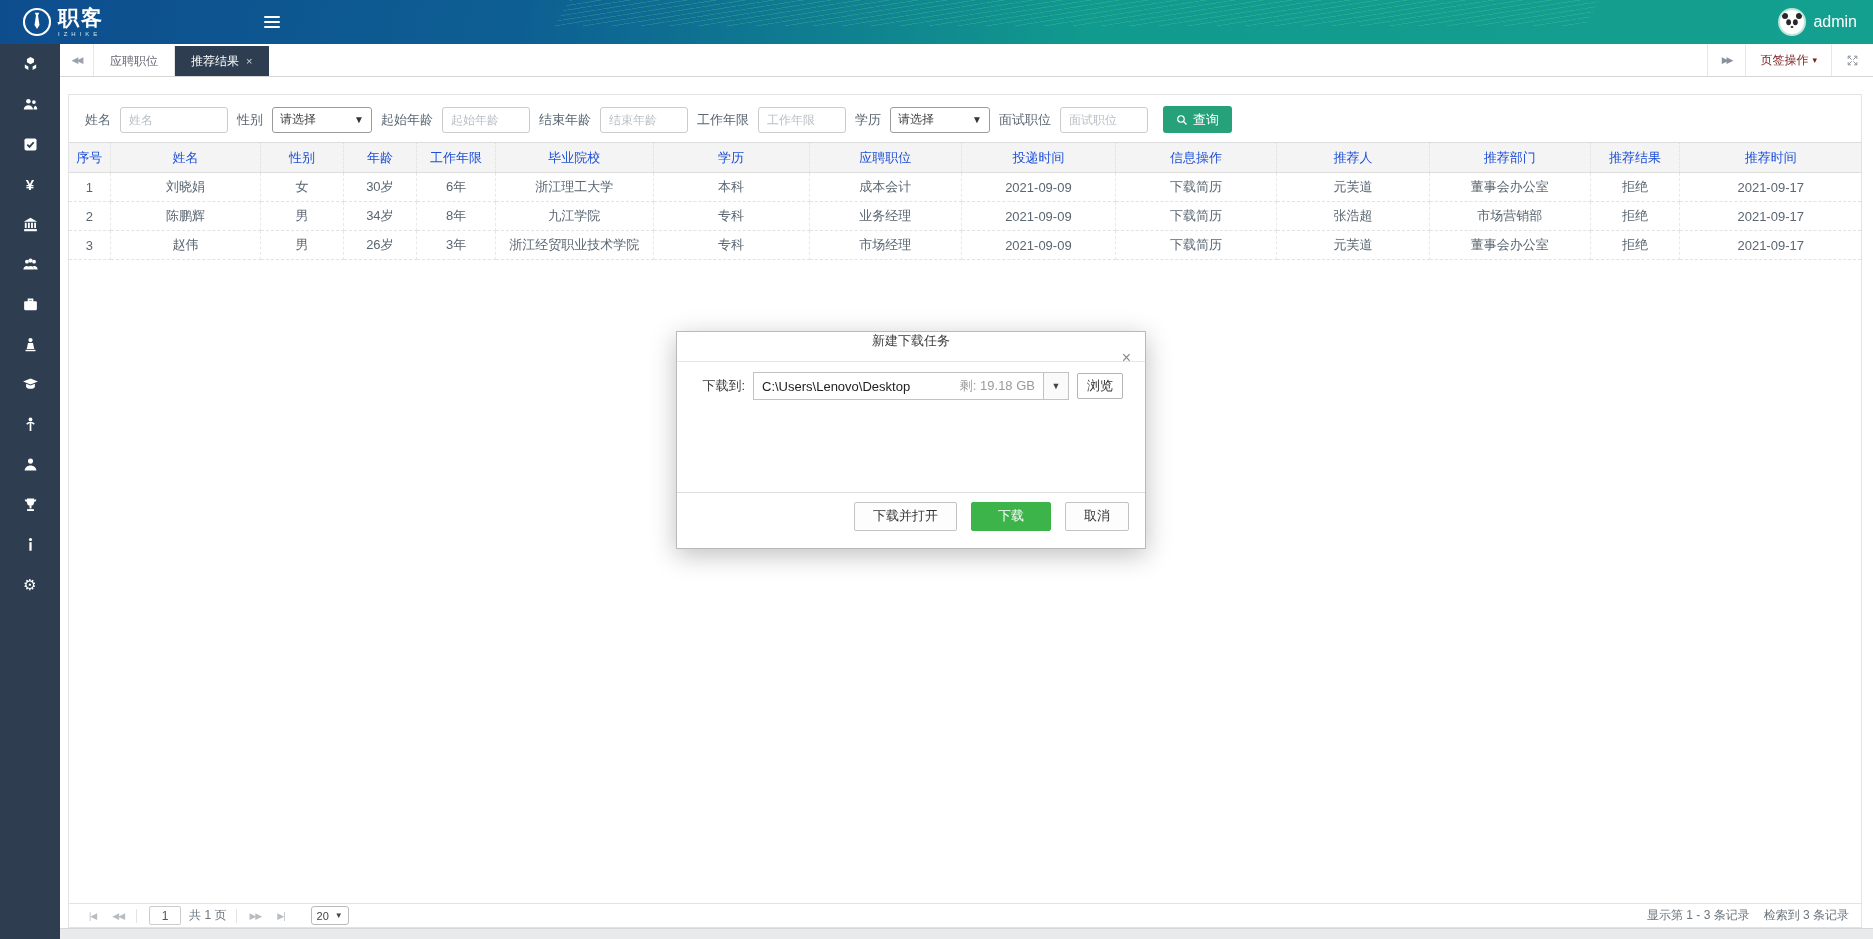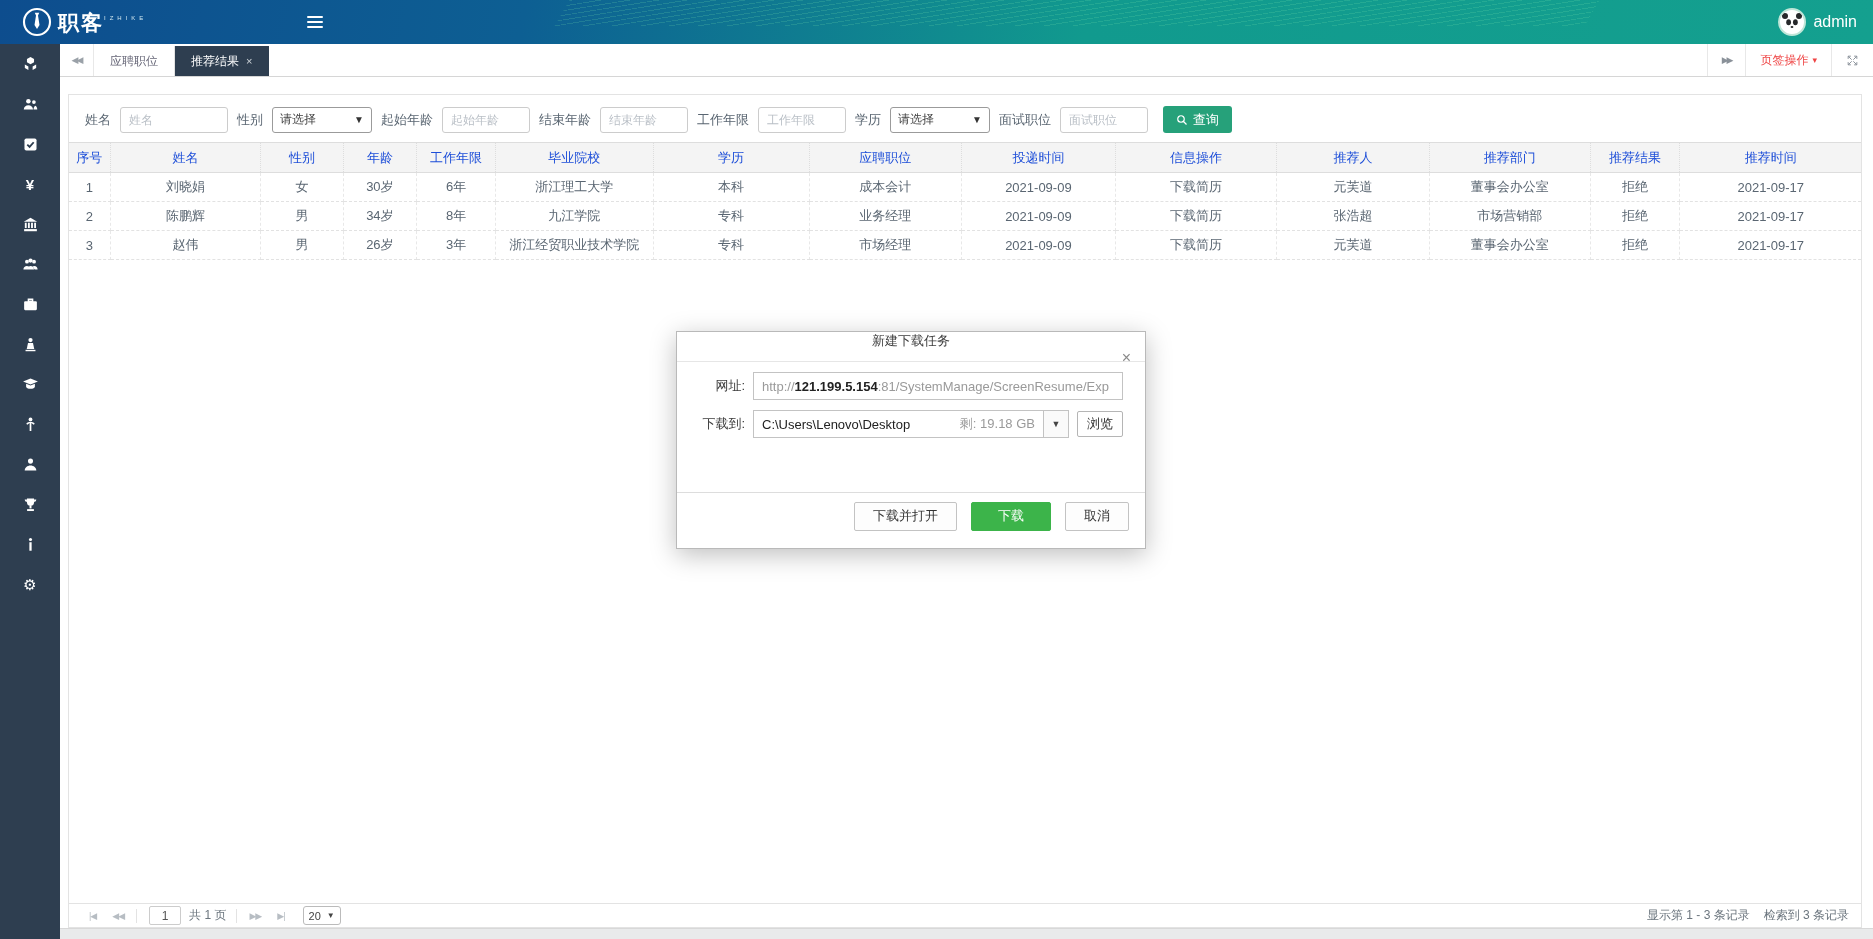--- a/index.html
+++ b/index.html
@@ -10,21 +10,21 @@
   html,body{width:1873px; height:939px; overflow:hidden;}
   body{font-family:"Liberation Sans","DejaVu Sans",sans-serif; font-size:13px; color:#5a6672; background:#fff; position:relative;}
 
   
   .header{position:absolute; left:0; top:0; width:1873px; height:44px;
     background:linear-gradient(100deg, var(--header-left) 0%, #0d5f93 28%, #119a8e 58%, var(--header-right) 100%); display:flex; align-items:center;}
   .header:before{content:""; position:absolute; left:30%; top:0; width:55%; height:60%;
     background:repeating-linear-gradient(170deg, rgba(120,230,170,.18) 0 1px, transparent 1px 5px); transform:skewX(-30deg); pointer-events:none;}
   .logo{display:flex; align-items:center; margin-left:22px; gap:6px;}
   .logo-circle{width:30px; height:30px;}
-  .logo-txt{display:flex; flex-direction:row; line-height:1;}
+  .logo-txt{display:flex; flex-direction:column; line-height:1;}
   .logo-cn{color:#fff; font-size:21px; font-weight:bold; letter-spacing:2px;}
   .logo-en{color:#cfe6ef; font-size:6px; letter-spacing:4px; margin-top:3px;}
   .burger{margin-left:160px; width:16px; cursor:pointer;}
   .burger i{display:block; height:2px; background:#fff; margin:3px 0; border-radius:1px;}
   .header-right{position:absolute; right:16px; top:0; height:44px; display:flex; align-items:center; gap:7px;}
   .avatar{width:28px; height:28px; border-radius:50%; background:#fff; border:2px solid #bfe6d8; overflow:hidden;}
   .admin-name{color:#fff; font-size:16px;}
 
   
   .sidebar{position:absolute; left:0; top:44px; width:60px; height:895px; background:var(--sidebar-bg);}
@@ -33,21 +33,21 @@
   .side-icon .tglyph{color:#fff; font-size:15px; font-weight:bold; line-height:1;}
 
   
   .tabbar{position:absolute; left:60px; top:44px; width:1813px; height:33px; background:#fff; border-bottom:1px solid #d6d6d6; display:flex; align-items:flex-end;}
   .tab-arrow{width:34px; height:32px; display:flex; align-items:center; justify-content:center; color:#9aa1a8; font-size:9px; letter-spacing:-2px; cursor:pointer; border-right:1px solid #e8e8e8;}
   .tab{height:30px; padding:0 16px; display:flex; align-items:center; gap:7px; font-size:12px; color:#667; background:#fff; border-right:1px solid #e3e3e3; cursor:pointer;}
   .tab.active{background:var(--sidebar-bg); color:#fff; border-color:var(--sidebar-bg);}
   .tab .close{font-size:11px; color:#cfd5da; cursor:pointer;}
   .tabbar-right{margin-left:auto; display:flex; align-items:stretch; height:32px;}
   .tb-btn{display:flex; align-items:center; justify-content:center; padding:0 14px; color:#8a9199; font-size:9px; letter-spacing:-2px; border-left:1px solid #e8e8e8; cursor:pointer;}
-  .tb-ops{font-size:12px; letter-spacing:0; gap:4px; color:#ef4444;}
+  .tb-ops{font-size:12px; letter-spacing:0; gap:4px; color:#7f1d1d;}
   .tb-full svg{width:13px; height:13px; stroke:#8a9199;}
 
   
   .panel{position:absolute; left:68px; top:94px; width:1794px; height:834px; background:#fff; border:1px solid #e3e3e3;}
 
   
   .filters{display:flex; align-items:center; gap:9px; padding:11px 14px 9px 16px;}
   .f-label{color:#5a6672; font-size:13px; white-space:nowrap;}
   .f-input{height:26px; border:1px solid #ccc; border-radius:3px; padding:0 8px; font-size:12px; color:#333; width:108px; font-family:inherit;}
   .f-input::placeholder{color:#b9bfc6;}
@@ -62,21 +62,21 @@
   thead th{background:#f4f4f4; border-top:1px solid #ddd; border-bottom:1px solid #ddd; height:30px; font-weight:normal; font-size:13px; color:#1d4ed8; border-right:1px dotted #ddd;}
   thead th:last-child{border-right:none;}
   tbody td{height:29px; text-align:center; font-size:13px; color:#5a6672; border-bottom:1px dashed #e2e2e2; border-right:1px dashed #e8e8e8; white-space:nowrap; overflow:hidden;}
   tbody td:last-child{border-right:none;}
 
   
   .pager{position:absolute; left:0; bottom:0; width:100%; height:24px; border-top:1px solid #e3e3e3; display:flex; align-items:center; padding:0 12px; color:#9aa3ab; background:#fff;}
   .pg-btn{font-size:9px; letter-spacing:-1px; color:#b7bdc3; padding:0 8px; cursor:pointer;}
   .pg-box{width:32px; height:19px; border:1px solid #ccc; border-radius:2px; text-align:center; font-size:12px; color:#555; margin:0 8px;}
   .pg-total{font-size:12px; color:#6b757e; margin-right:6px;}
-  .pg-size{width:38px; height:19px; border:1px solid #bbb; border-radius:3px; display:flex; align-items:center; justify-content:space-between; padding:0 5px; font-size:11px; color:#444; margin-left:10px; cursor:pointer;}
+  .pg-size{width:38px; height:19px; border:1px solid #bbb; border-radius:3px; display:flex; align-items:center; justify-content:space-between; padding:0 5px; font-size:11px; color:#444; margin-left:18px; cursor:pointer;}
   .pg-right{margin-left:auto; display:flex; gap:14px; font-size:12px; color:#6b757e;}
   .pg-sep{width:1px; height:14px; background:#e3e3e3; margin:0 4px;}
 
   
   .bottom-strip{position:absolute; left:60px; bottom:0; width:1813px; height:11px; background:#e9eaeb; border-top:1px solid #d8d8d8;}
 
   
   .dialog{position:absolute; left:676px; top:331px; width:470px; height:218px; background:#fff; border:1px solid #b9b9b9; box-shadow:0 6px 24px rgba(0,0,0,.25); z-index:50;}
   .dlg-title{height:30px; display:flex; align-items:center; padding:0 14px; border-bottom:1px solid #e6e6e6; color:#3c3c3c; font-size:13px;flex-direction:column;}
   .dlg-close{margin-left:auto; color:#8a8a8a; font-size:16px; cursor:pointer; line-height:1;}
@@ -370,28 +370,20 @@
 </div>
 
 <div class="bottom-strip"></div>
 
 <div class="dialog">
   <div class="dlg-title">
     <span>新建下载任务</span>
     <span class="dlg-close">×</span>
   </div>
   <div class="dlg-row">
-    <span class="dlg-label">网址:</span>
-    <div class="dlg-input">
-      <span class="url-dim">http://</span>
-        <span class="url-host">121.199.5.154</span>
-        <span class="url-dim">:81/SystemManage/ScreenResume/Exp</span>
-    </div>
-  </div>
-  <div class="dlg-row">
     <span class="dlg-label">下载到:</span>
     <div class="combo">
       <div class="dlg-input">
         <span style="color:#222;">C:\Users\Lenovo\Desktop</span>
         <span class="grow"></span>
         <span class="sz">剩: 19.18 GB</span>
       </div>
       <div class="caret-btn">▼</div>
     </div>
     <button class="browse-btn">浏览</button>

